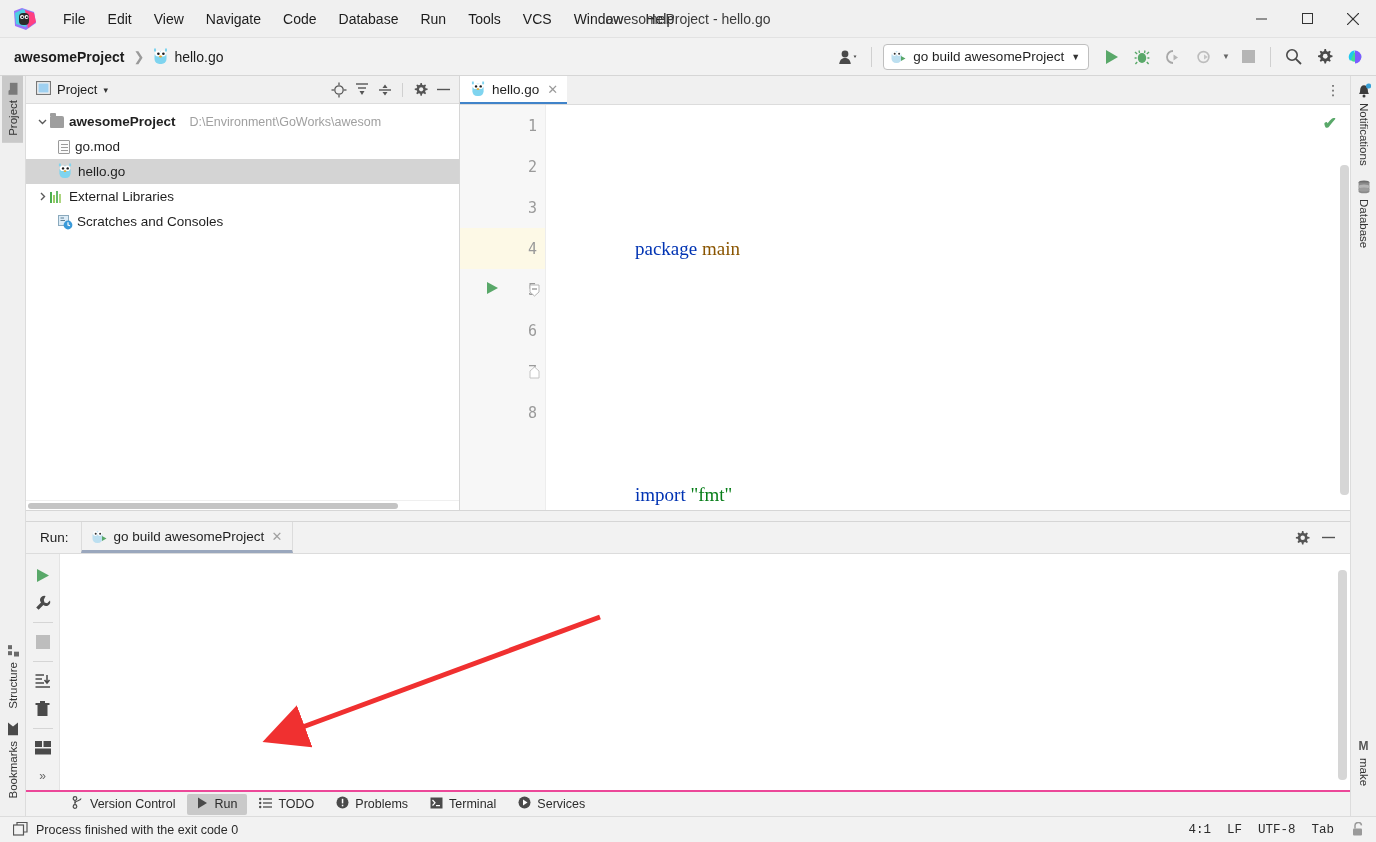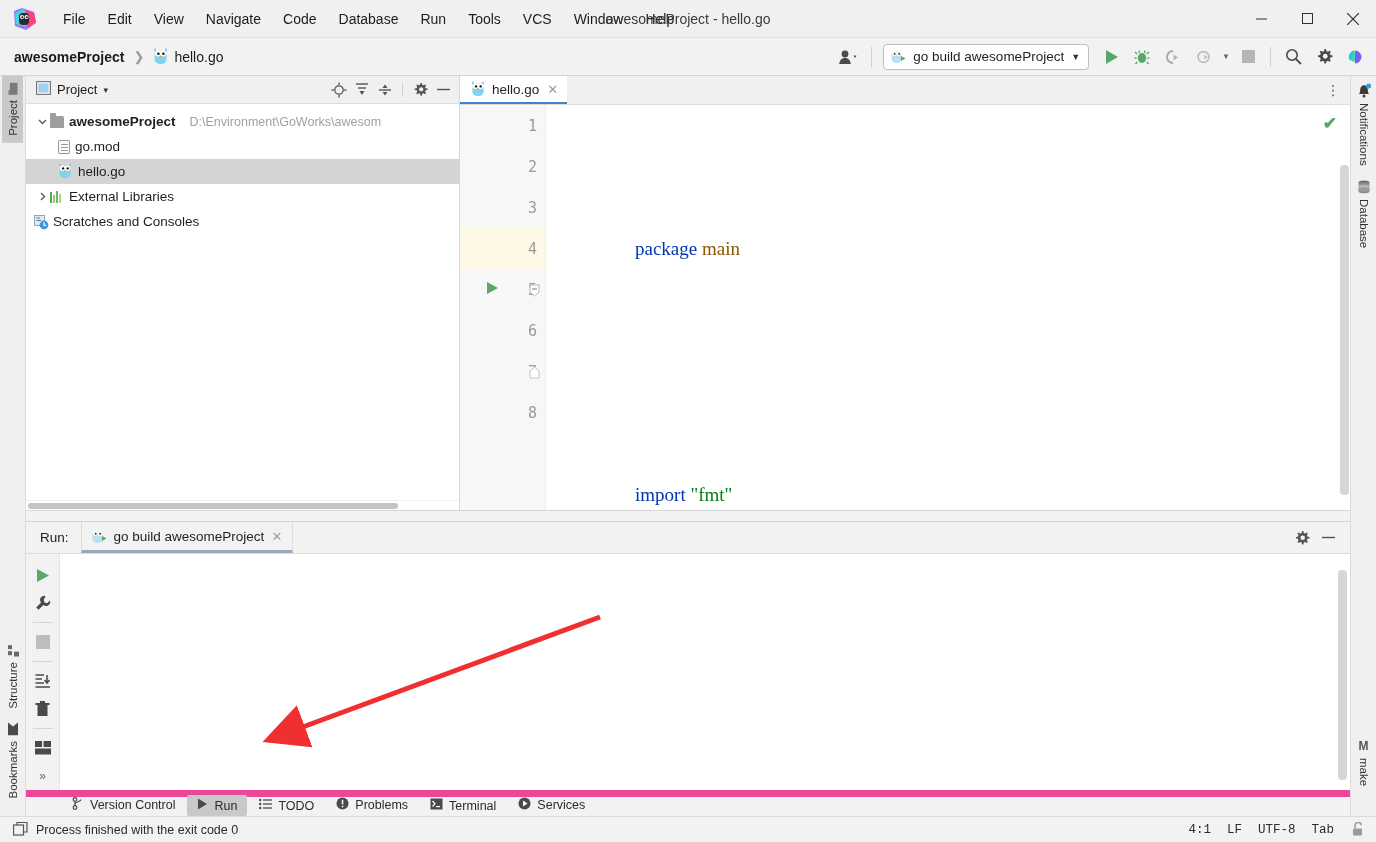--- a/index.html
+++ b/index.html
@@ -149,22 +149,22 @@
   .console {
     flex:1; position:relative; overflow:hidden; background:#fff;
     font-family:"DejaVu Sans Mono", monospace; font-size:17px; line-height:41px;
     color:#1a1a9e; padding:5px 0 0 10px; white-space:pre;
   }
   .console-sbar { position:absolute; right:3px; top:16px; width:9px; height:210px; background:#d6d6d6; border-radius:4px;}
   .arrow-anno { position:absolute; left:0; top:0; pointer-events:none; }
 
   
   .twbar {
-    height:26px; background:#f2f2f2; display:flex; align-items:flex-end; flex:none;
-    border-top:7px solid #ec4899; padding-left:36px; gap:2px; font-size:12.5px;
+    height:26px; background:#f2f2f2; display:flex; align-items:center; flex:none;
+    border-top:2px solid #ec4899; padding-left:36px; gap:2px; font-size:12.5px;
   }
   .twtab { display:flex; align-items:center; gap:6px; padding:3px 10px; border-radius:2px; color:#2b2b2b; cursor:default;}
   .twtab.active { background:#c9c9c9; }
   .statusbar {
     height:26px; background:#f2f2f2; display:flex; align-items:center; flex:none;
     border-top:1px solid #dcdcdc; padding:0 10px 0 12px; font-size:12.5px; color:#2b2b2b; gap:8px;
   }
   .status-right { margin-left:auto; display:flex; align-items:center; gap:16px;font-family:Liberation Mono, monospace; }
   .sb-ico{width:16px;height:16px;display:flex;align-items:center;justify-content:center;}
 </style>
@@ -441,21 +441,21 @@
               </span>
               <span class="ico-lib">
                 <b style="height:11px;background:#4caf50"></b>
                   <b style="height:8px;background:#9ccc65"></b>
                   <b style="height:12px;background:#66bb6a"></b>
                   <b style="height:9px;background:#aed581"></b>
               </span>
               <span class="tlabel">External Libraries</span>
             </div>
 
-            <div class="trow" style="padding-left:8px;">
+            <div class="trow" style="padding-left:32px;">
               <span class="ico-scr">
                 <svg width="15" height="15" viewBox="0 0 15 15">
                   <rect x="0.5" y="0.5" width="10" height="10" fill="#dcecf7" stroke="#8aa9bd" stroke-width="1"></rect>
                   <path d="M2.5 3 L6 3 M2.5 5.5 L7 5.5" stroke="#5b7d93" stroke-width="1"></path>
                   <circle cx="10" cy="10" r="4.4" fill="#3a9ad9"></circle>
                   <path d="M10 7.2 L10 10 L12 10.8" stroke="#fff" stroke-width="1.2" fill="none"></path>
                 </svg>
               </span>
               <span class="tlabel">Scratches and Consoles</span>
             </div>

